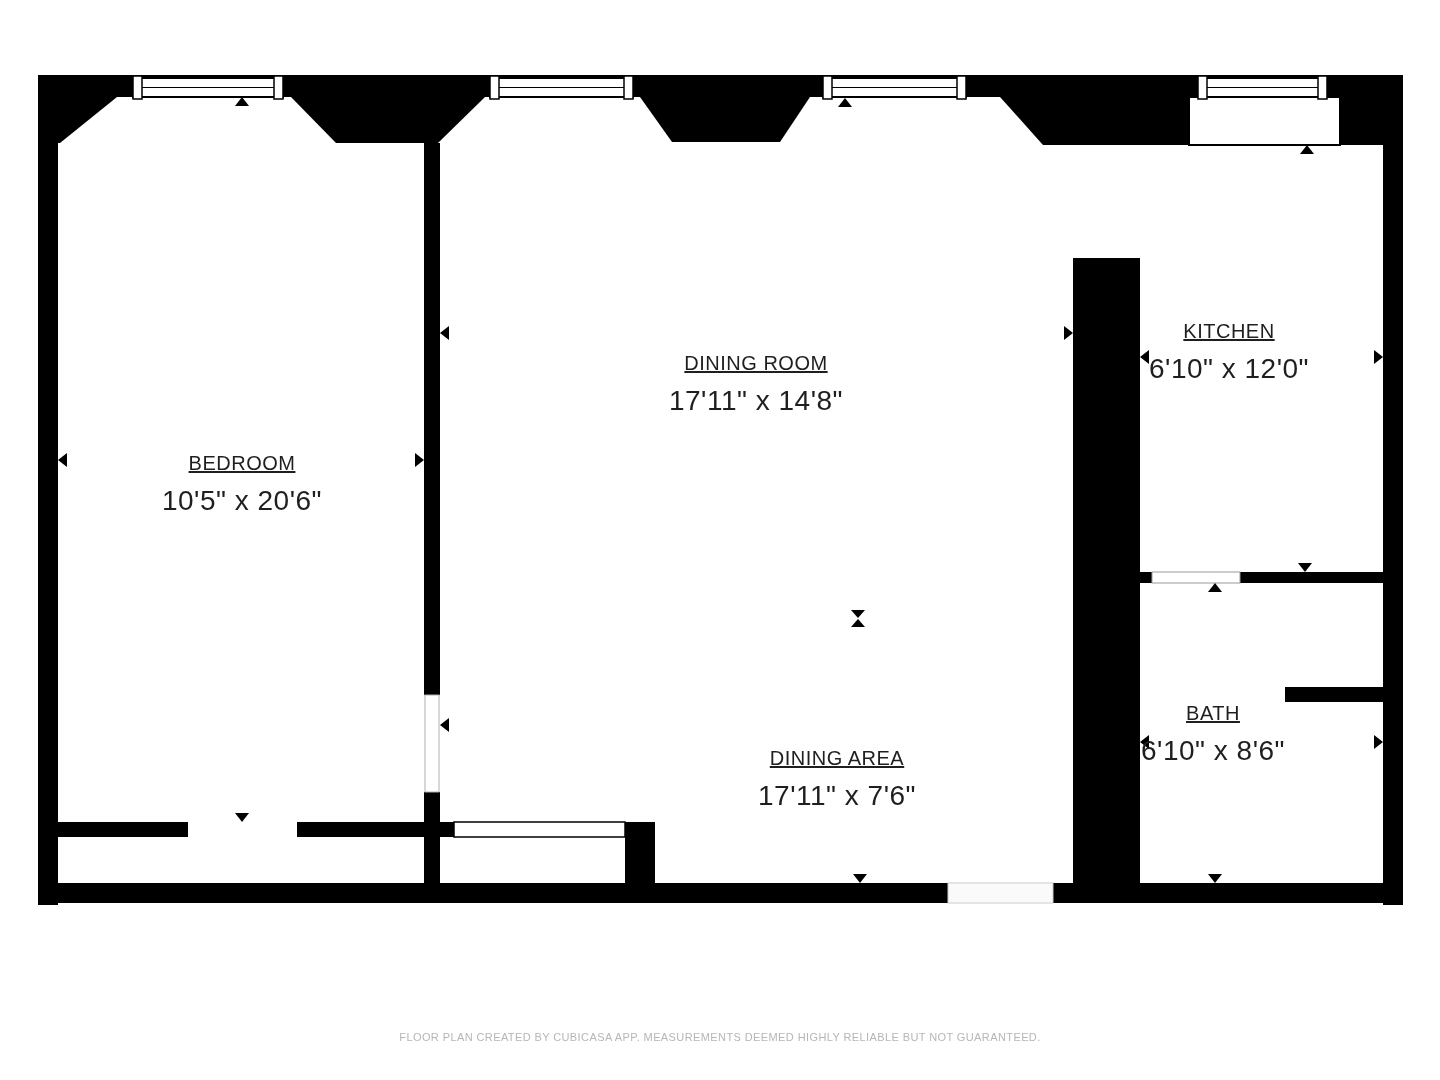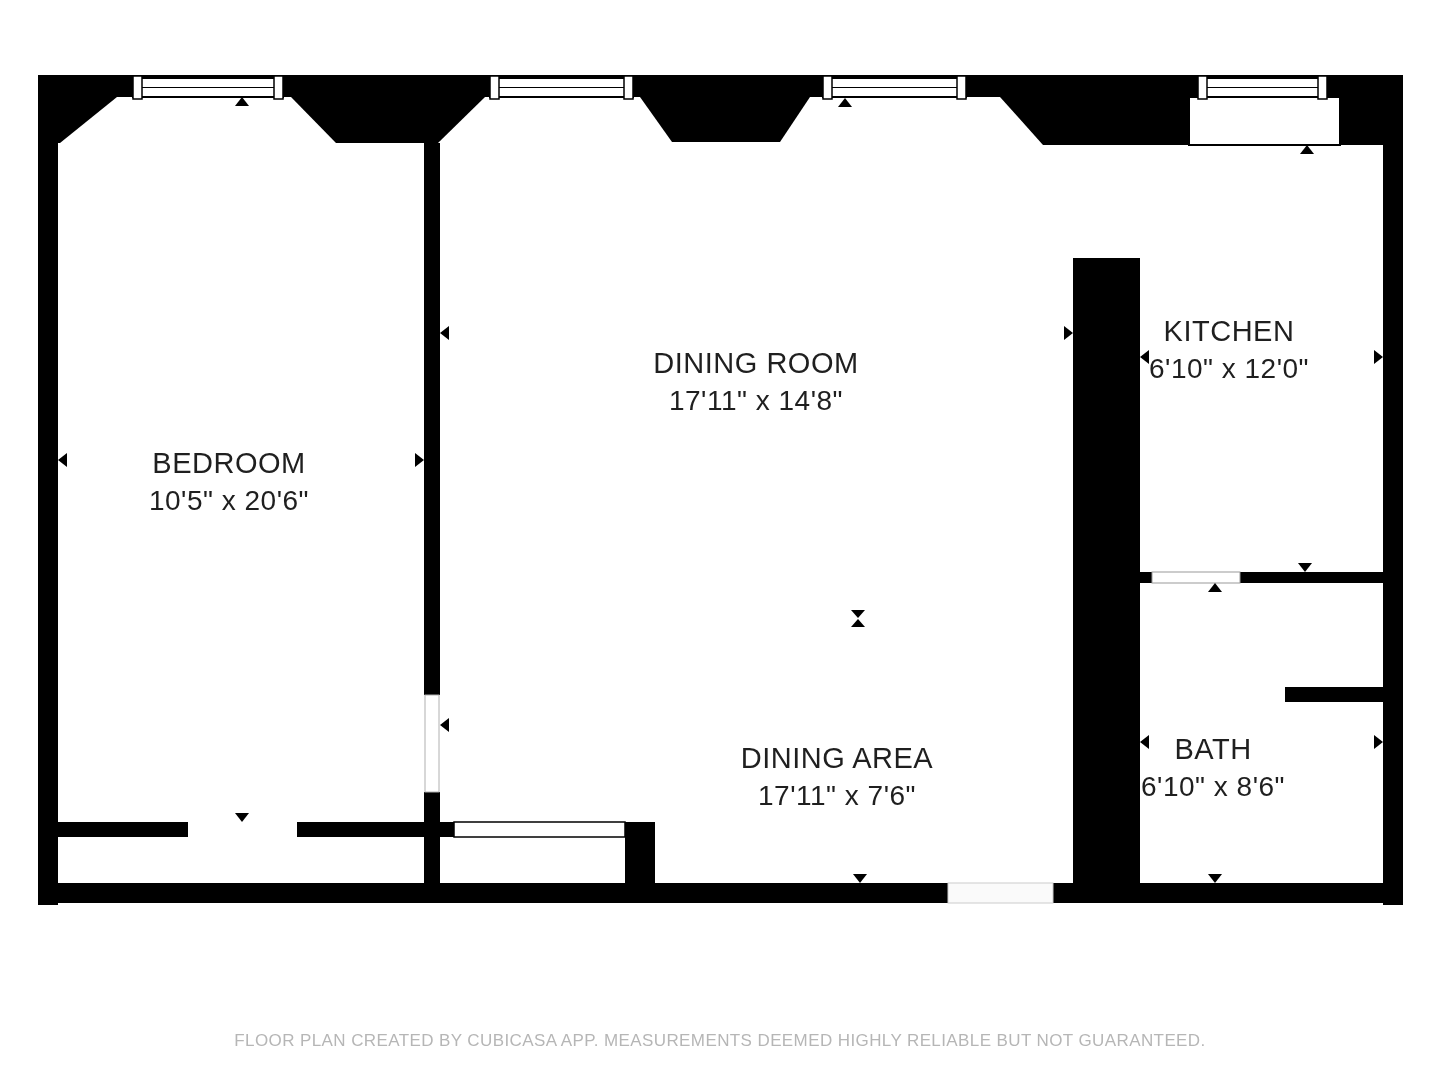--- a/index.html
+++ b/index.html
@@ -1,24 +1,24 @@
 <!DOCTYPE html>
 <html><head>
 <meta charset="utf-8">
 <style>
   html,body{margin:0;padding:0;background:#ffffff;width:1440px;height:1080px;overflow:hidden;}
   #stage{position:relative;width:1440px;height:1080px;background:#ffffff;
          font-family:"Liberation Sans","DejaVu Sans",sans-serif;}
   #plan-svg{position:absolute;left:0;top:0;}
   .room-label{position:absolute;transform:translate(-50%,-50%);text-align:center;
               color:#1f1f1f;white-space:nowrap;line-height:38px;}
-  .room-label .name{font-size:29px;letter-spacing:0.5px;}
+  .room-label .name{font-size:20px;letter-spacing:0.5px;text-decoration:underline;}
   .room-label .dims{font-size:28px;letter-spacing:0.5px;}
   #footer-note{position:absolute;left:0;right:0;top:1031px;text-align:center;
-               font-size:17px;letter-spacing:0.4px;color:#b6b6b6;}
+               font-size:11px;letter-spacing:0.4px;color:#b6b6b6;}
 </style>
 </head>
 <body>
 
 <div id="stage">
 
   <svg id="plan-svg" width="1440" height="1080" viewBox="0 0 1440 1080">
 
     <g fill="#000000">
       <rect x="38" y="75" width="1365" height="22"></rect>
@@ -106,36 +106,36 @@
       <polygon points="440,333 449,326 449,340"></polygon>
       <polygon points="1073,333 1064,326 1064,340"></polygon>
       <polygon points="1140,357 1149,350 1149,364"></polygon>
       <polygon points="1383,357 1374,350 1374,364"></polygon>
       <polygon points="1140,742 1149,735 1149,749"></polygon>
       <polygon points="1383,742 1374,735 1374,749"></polygon>
       <polygon points="440,725 449,718 449,732"></polygon>
     </g>
   </svg>
 
-  <div class="room-label" style="left:229px;top:482px">
+  <div class="room-label" style="left:242px;top:482px">
     <div class="name">BEDROOM</div>
     <div class="dims">10'5" x 20'6"</div>
   </div>
 
   <div class="room-label" style="left:756px;top:382px">
     <div class="name">DINING ROOM</div>
     <div class="dims">17'11" x 14'8"</div>
   </div>
 
   <div class="room-label" style="left:1229px;top:350px">
     <div class="name">KITCHEN</div>
     <div class="dims">6'10" x 12'0"</div>
   </div>
 
-  <div class="room-label" style="left:1213px;top:768px">
+  <div class="room-label" style="left:1213px;top:732px">
     <div class="name">BATH</div>
     <div class="dims">6'10" x 8'6"</div>
   </div>
 
   <div class="room-label" style="left:837px;top:777px">
     <div class="name">DINING AREA</div>
     <div class="dims">17'11" x 7'6"</div>
   </div>
 
   <div id="footer-note">FLOOR PLAN CREATED BY CUBICASA APP. MEASUREMENTS DEEMED HIGHLY RELIABLE BUT NOT GUARANTEED.</div>

